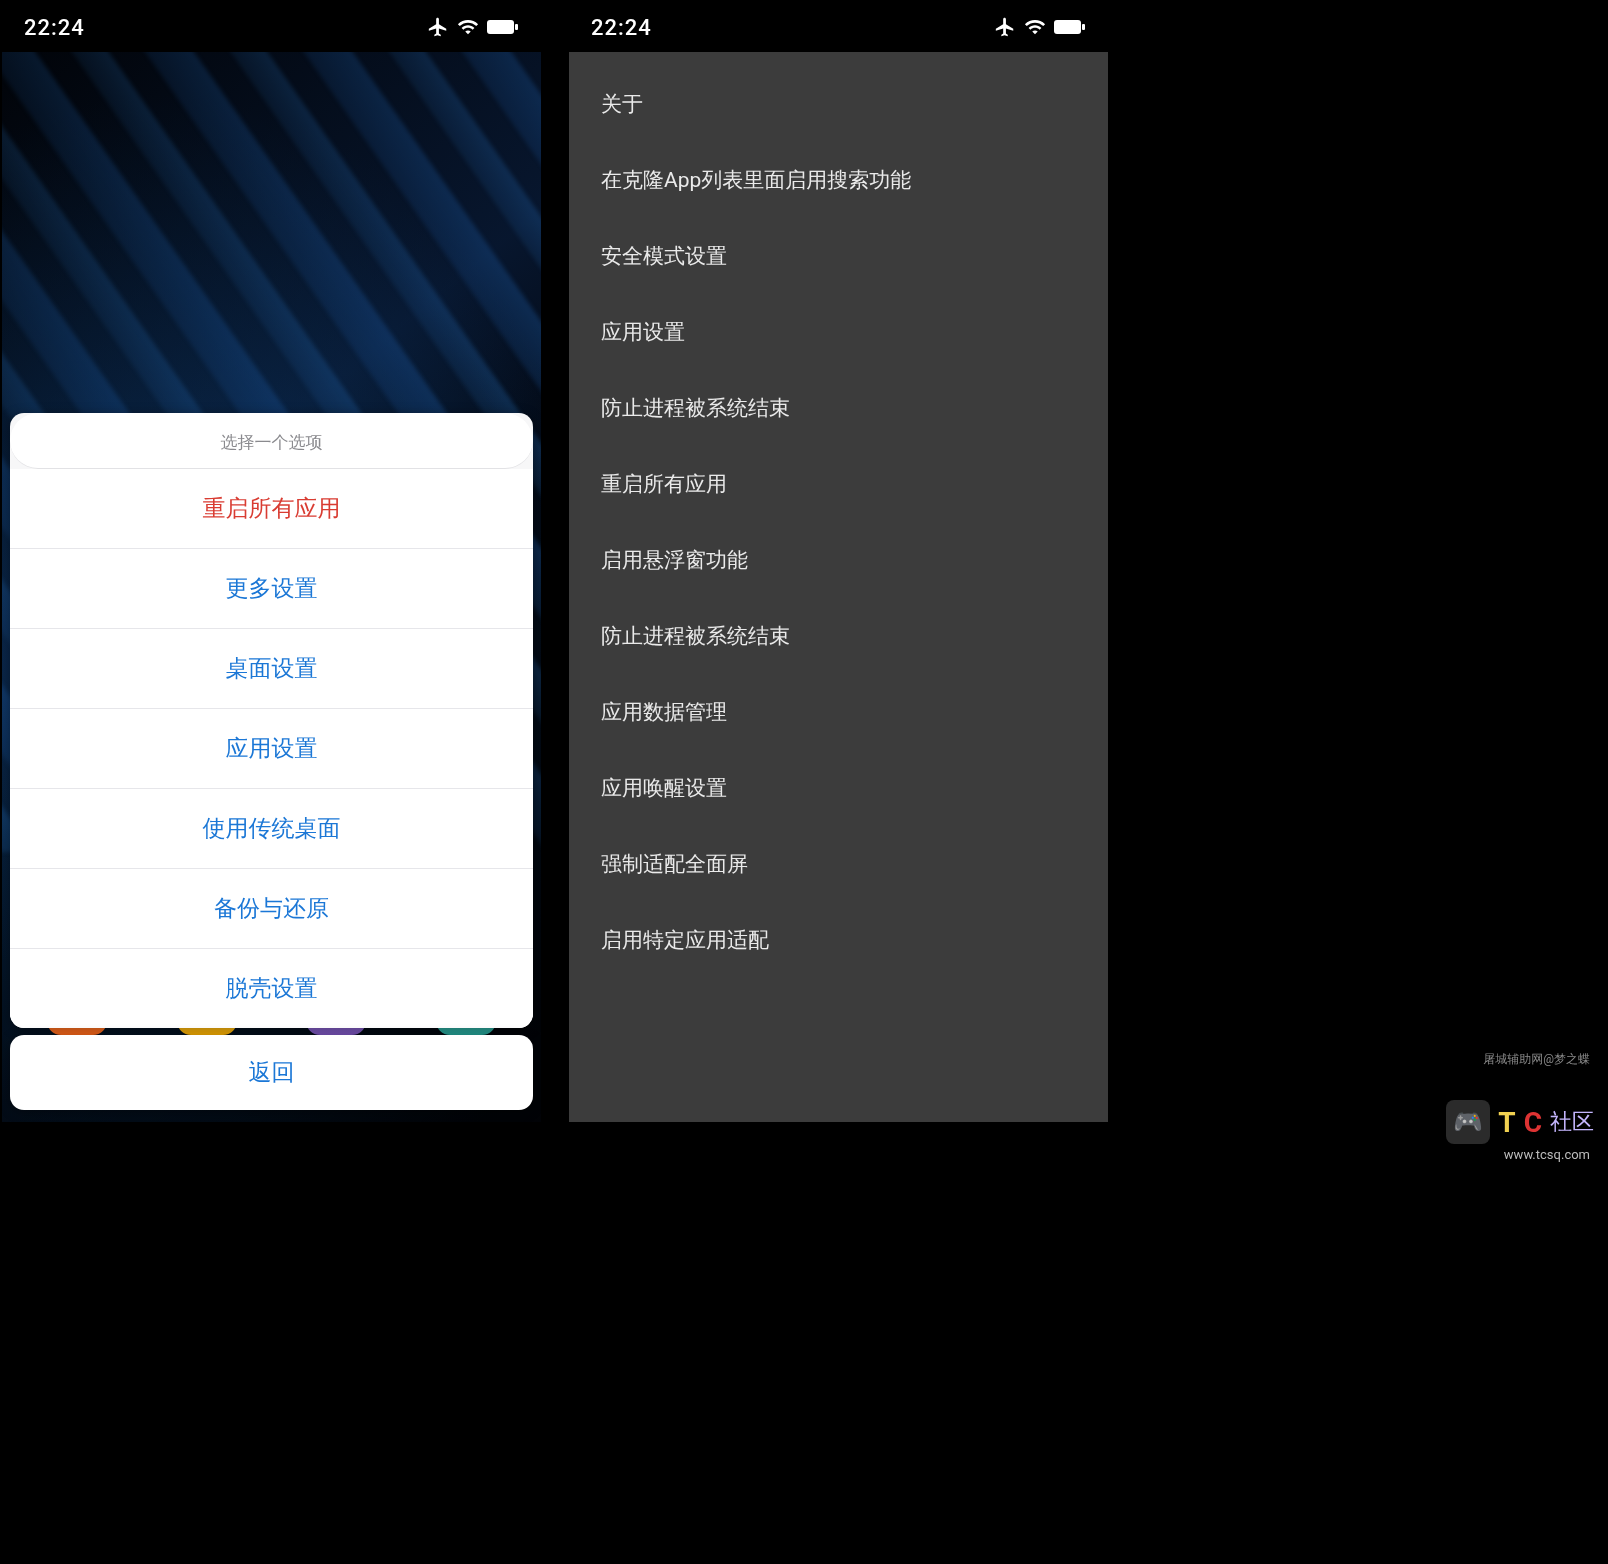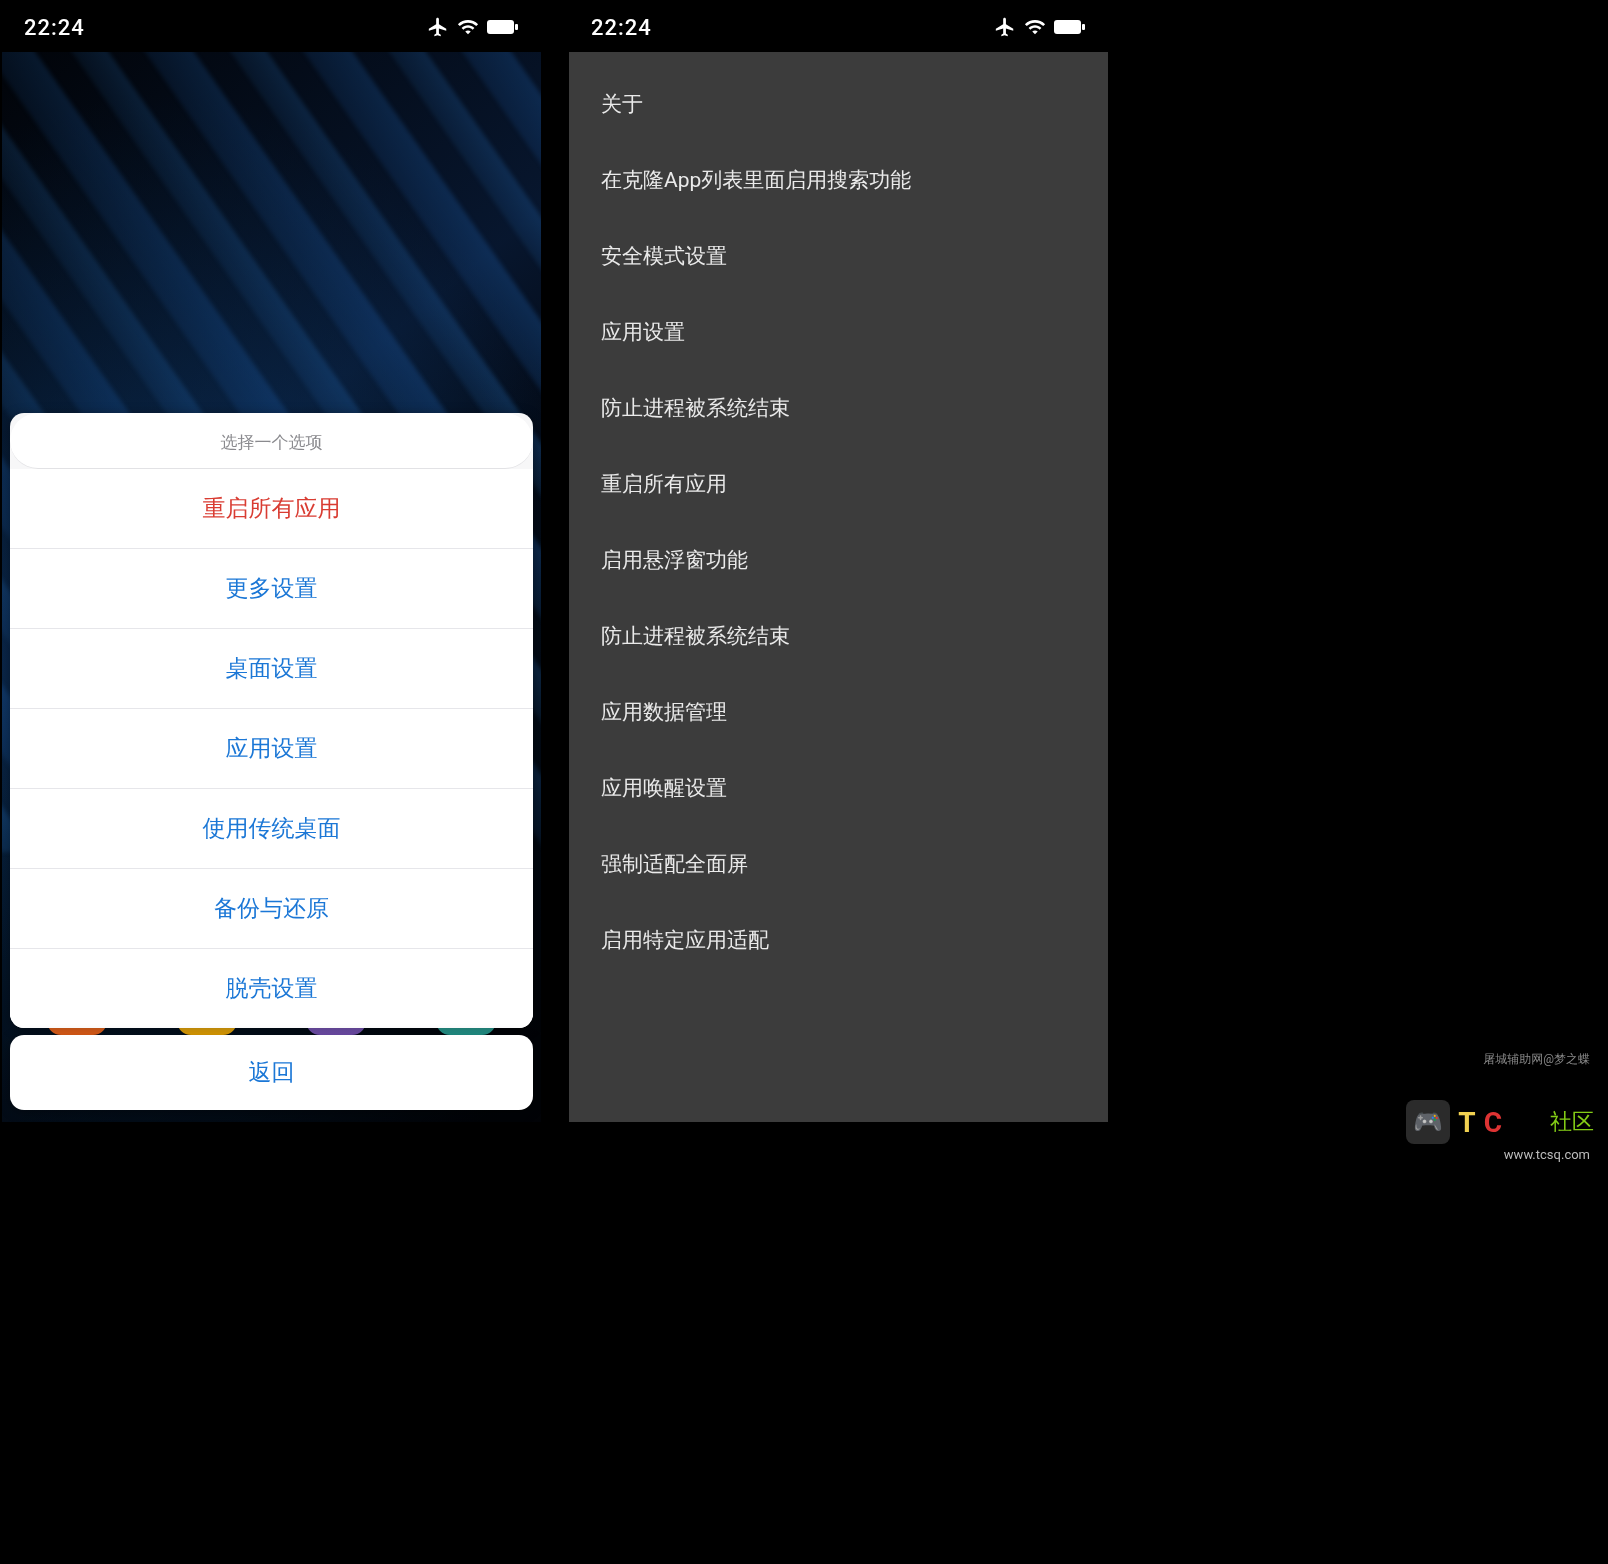--- a/index.html
+++ b/index.html
@@ -196,21 +196,21 @@
     height: 44px;
     border-radius: 8px;
     background: #2b2b2b;
     display: flex;
     align-items: center;
     justify-content: center;
     font-size: 24px;
   }
   .wm-text1 { color: #f0d050; font-size: 28px; font-weight: 700; }
   .wm-text2 { color: #d33; font-size: 28px; font-weight: 700; }
-  .wm-text3 { color: #84cc16; font-size: 22px; margin-left: 40px; }
+  .wm-text3 { color: #c4b5fd; font-size: 22px; }
   .wm-sub { color: #bbb; font-size: 13px; position: absolute; right: 18px; bottom: 402px; }
   .wm-sub2 { color: #888; font-size: 12px; position: absolute; right: 18px; bottom: 496px; }
 </style>
 </head>
 <body>
 
 <div class="page">
   <div class="container">
 
     <div class="phone phone-left">

